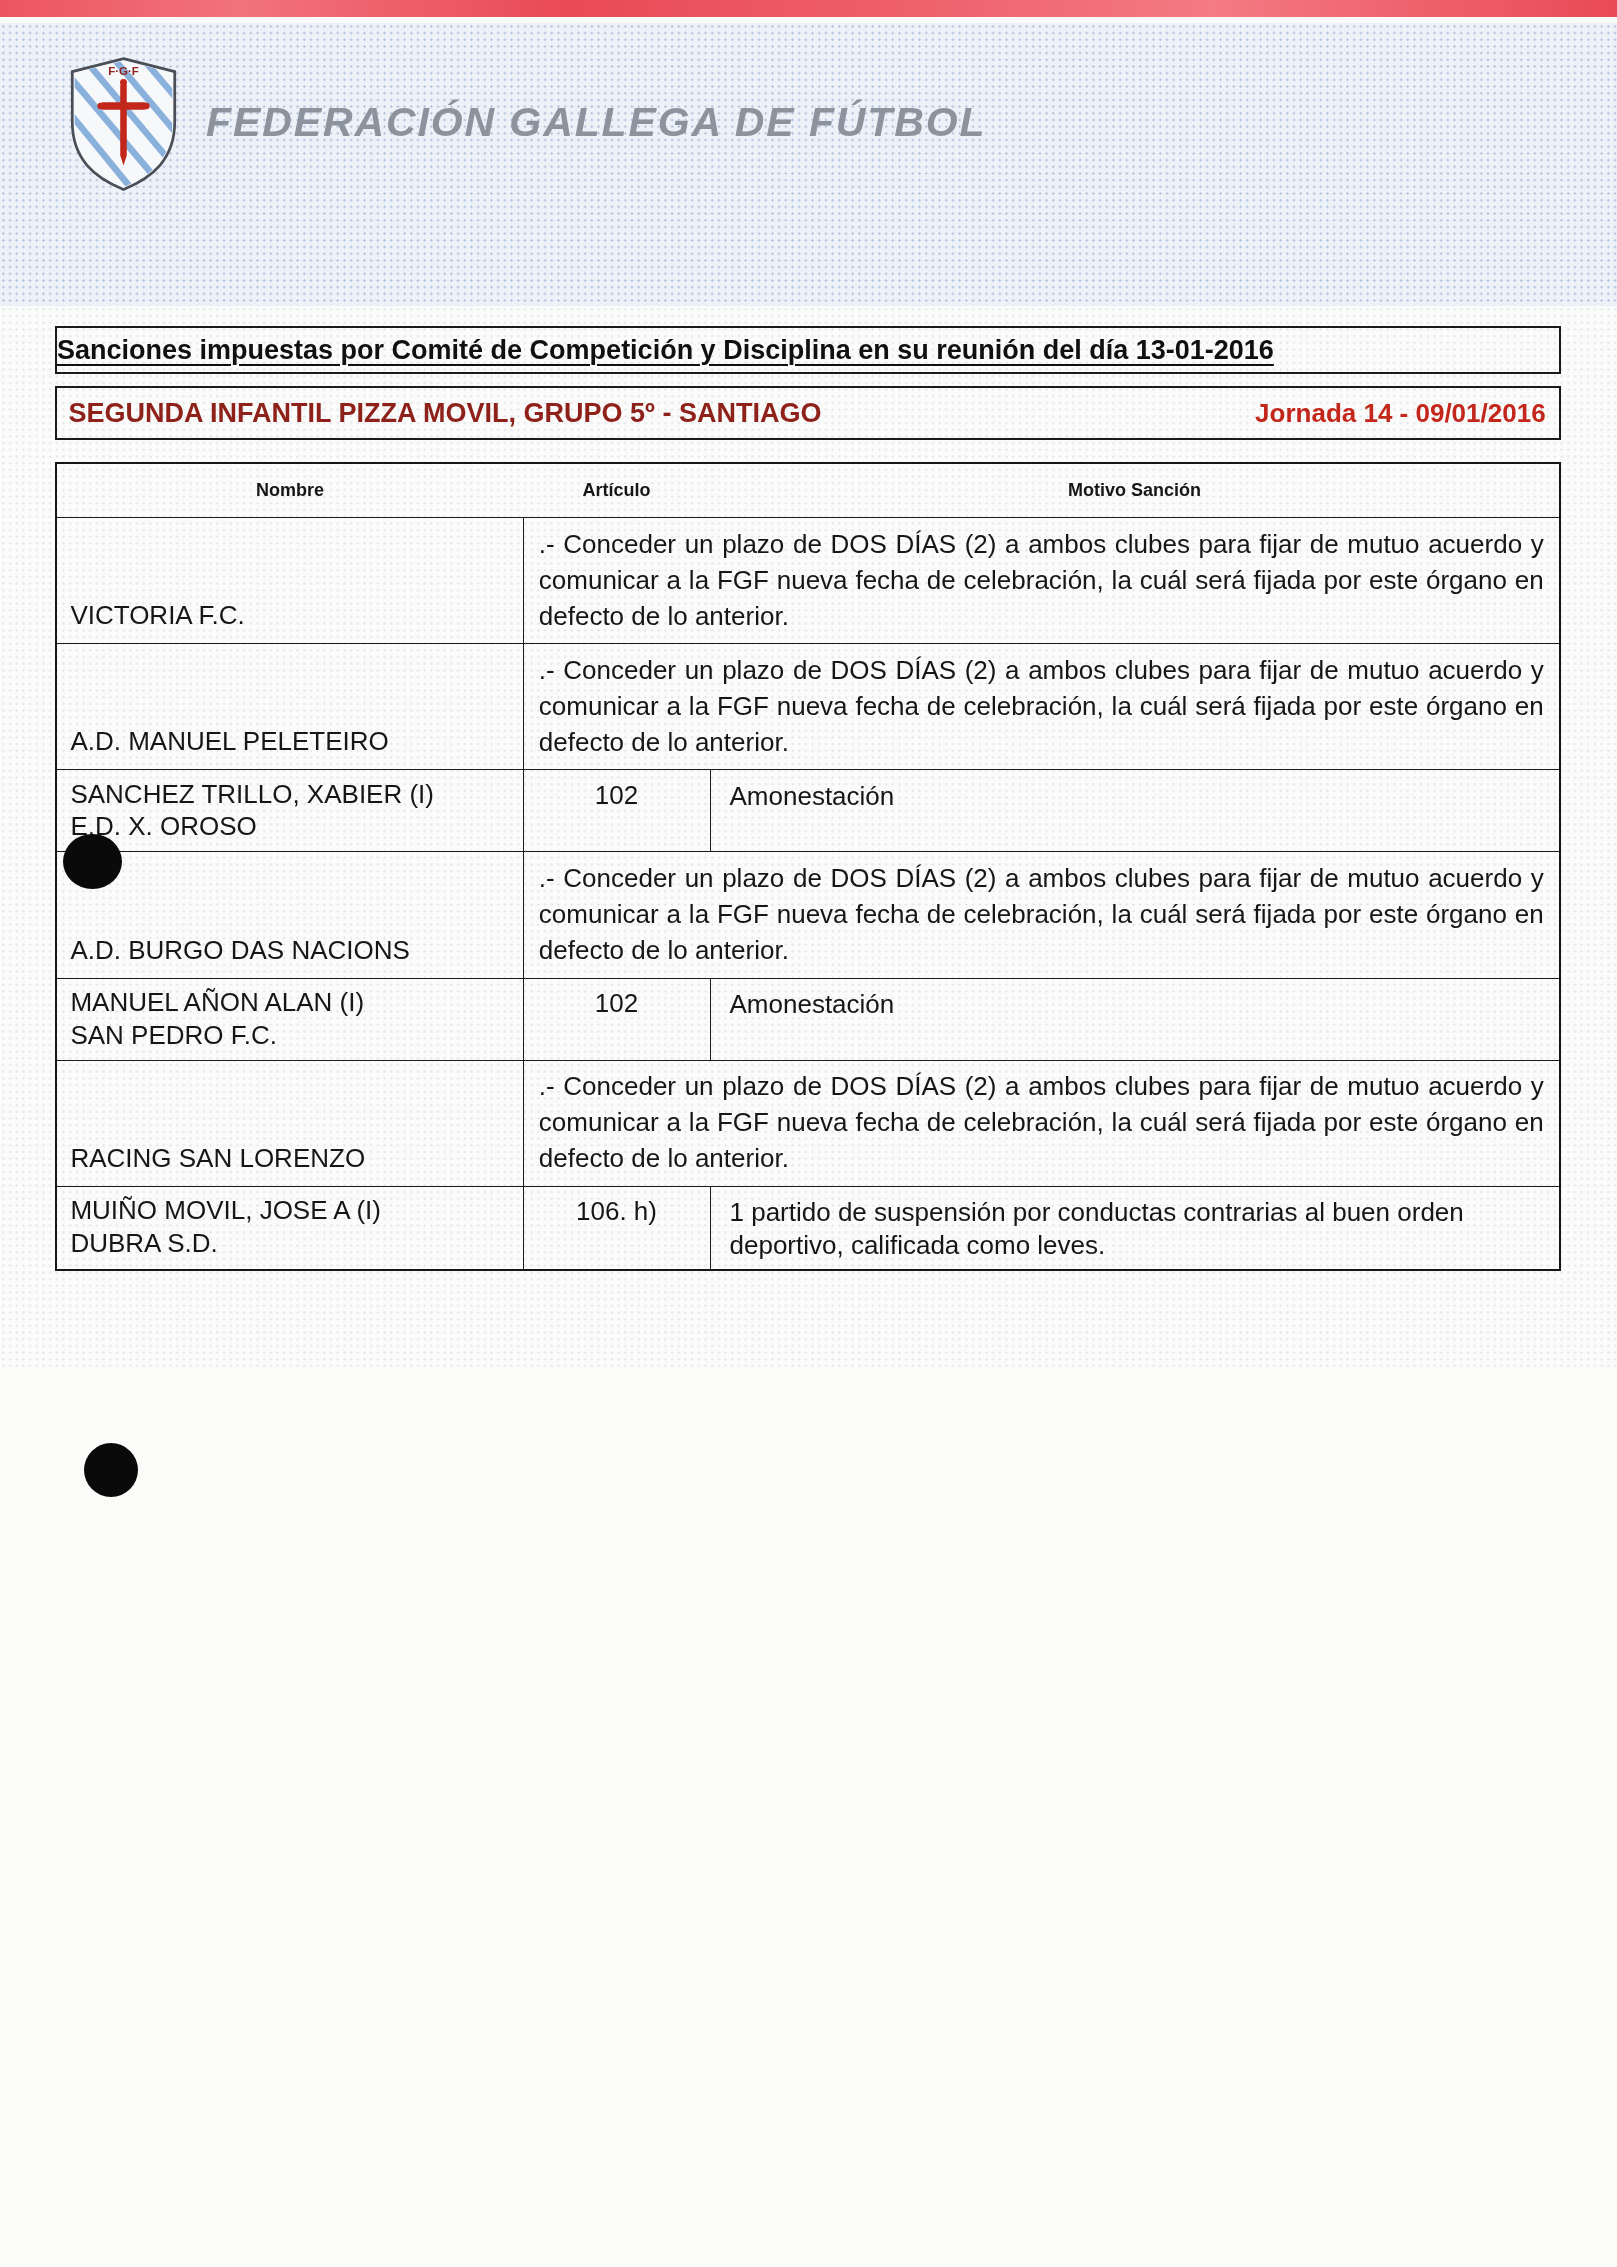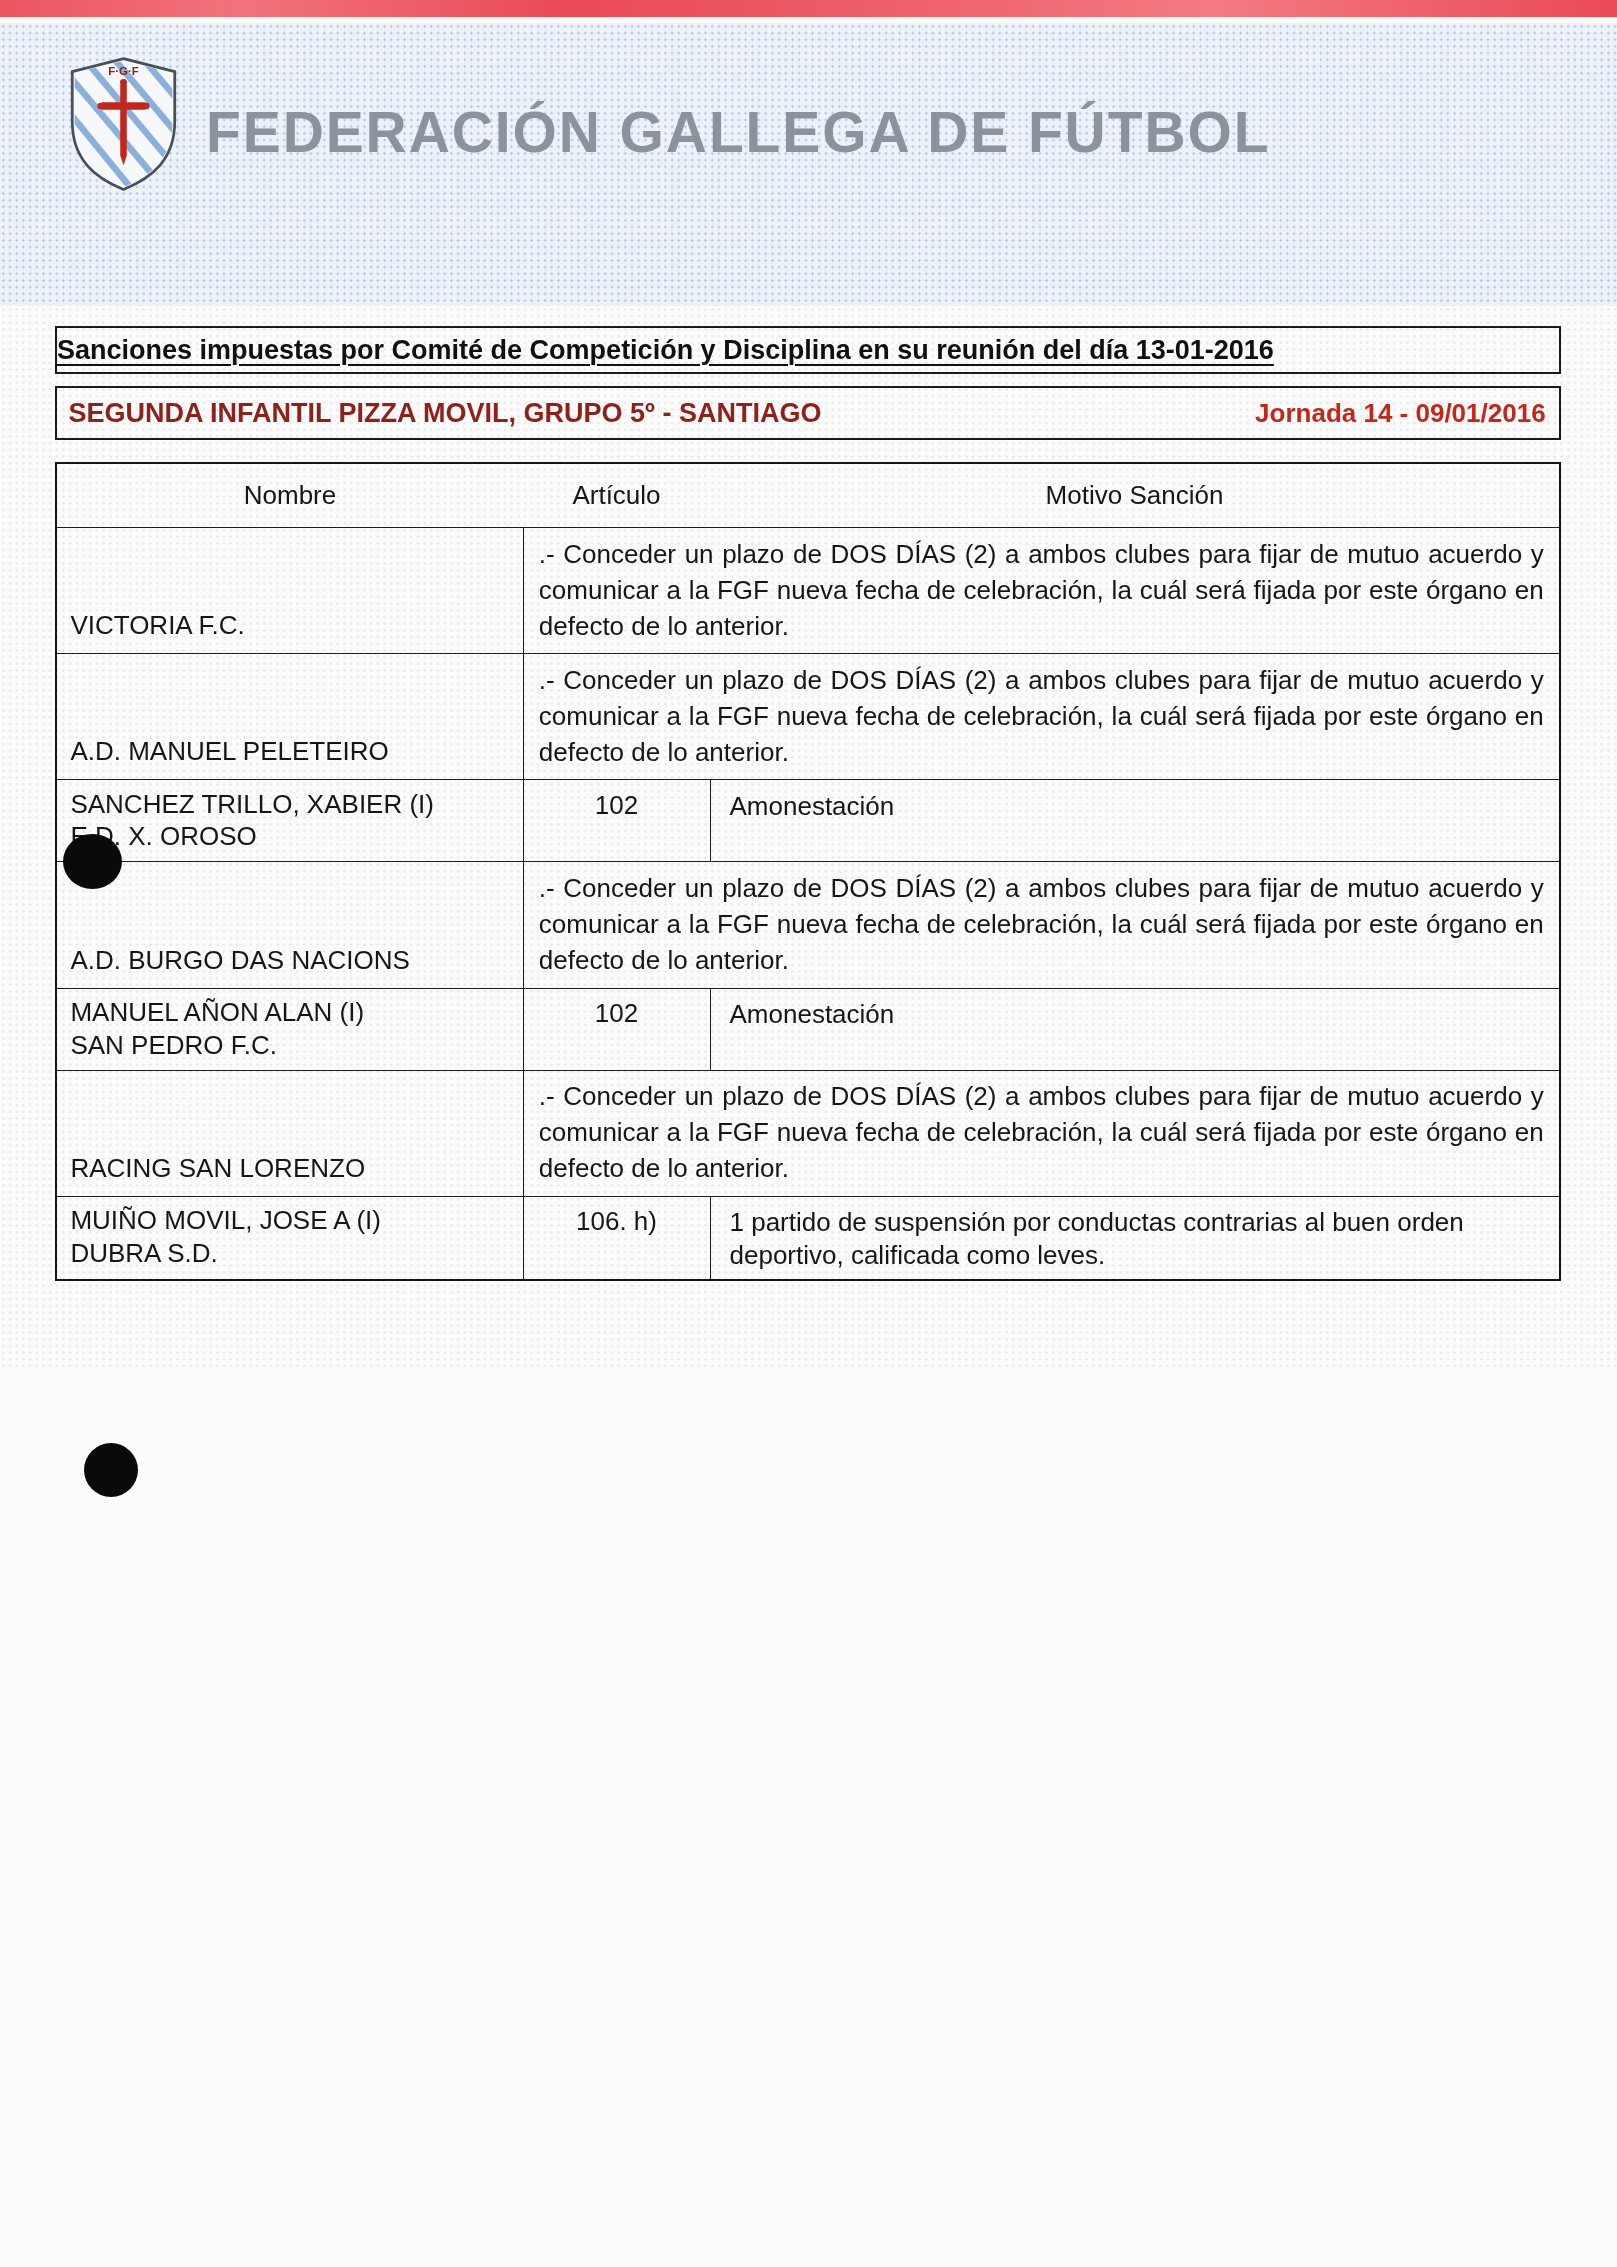--- a/index.html
+++ b/index.html
@@ -14,40 +14,40 @@
     background-color:#edf1f8;
     background-image:radial-gradient(rgba(120,150,195,.5) 1.2px, transparent 1.3px);
     background-size:6.7px 6.7px; }
 
   .content-texture { position:absolute; left:0; top:306px; width:100%; height:1061px;
     background-image:radial-gradient(rgba(130,155,200,.20) 1.2px, transparent 1.3px);
     background-size:6.7px 6.7px; pointer-events:none; }
 
   .crest { position:absolute; left:69px; top:55px; width:109px; height:138px; }
 
-  .org-title { position:absolute; left:206px; top:99px; font-size:57px; font-weight:bold;
-    letter-spacing:1.9px; color:#8c939d; white-space:nowrap; }
+  .org-title { position:absolute; left:206px; top:99px; font-size:41px; font-weight:bold;
+    letter-spacing:1.9px; color:#8c939d; white-space:nowrap;font-style:italic; }
 
   .title-box { position:absolute; left:55px; top:326px; width:1506px; height:48px;
     border:2.9px solid #1a1a1a; display:flex; align-items:center; }
   .title-text { font-size:27px; font-weight:bold; color:#101010;
     text-decoration:underline; text-decoration-thickness:1.9px; text-underline-offset:4.8px; }
 
   .comp-box { position:absolute; left:55px; top:386px; width:1506px; height:54px;
     border:2.9px solid #1a1a1a; display:flex; align-items:center; justify-content:space-between;
     padding:0 13.4px 0 11.5px; }
   .comp-left { font-size:27px; font-weight:bold; color:#8e211a; }
   .comp-right { font-size:26px; font-weight:bold; color:#c3271c; }
 
   .table-wrap { position:absolute; left:55px; top:462px; width:1506px; border:2.9px solid #161616; }
   .sanctions-table { width:100%; border-collapse:collapse; table-layout:fixed;
     font-size:26px; color:#161616; }
   .col-nombre { width:466px; }
   .col-articulo { width:187px; }
-  .sanctions-table th { font-weight:normal; height:44px; text-align:center; padding:16px; font-size:26px; }
+  .sanctions-table th { font-weight:bold; height:44px; text-align:center; padding:16px; font-size:18px; }
   .sanctions-table td { border-top:1.9px solid #1c1c1c; vertical-align:top; }
   .name-cell { border-right:1.9px solid #1c1c1c; padding:7.6px 9.6px 7.6px 13.4px; }
   tr.row-club td { height:126px; }
   tr.row-player td { height:82px; }
   tr.row-club .name-cell { vertical-align:bottom; padding-bottom:11.5px; }
   .name-line { line-height:32.5px; }
   .span-cell { padding:7.6px 15.3px 9.6px 15.3px; line-height:36px; text-align:justify; }
   .art-cell { border-right:1.9px solid #1c1c1c; text-align:center; padding-top:9.6px; }
   .motivo-cell { padding:9.6px 15.3px 7.6px 19px; line-height:32.5px; }
 

